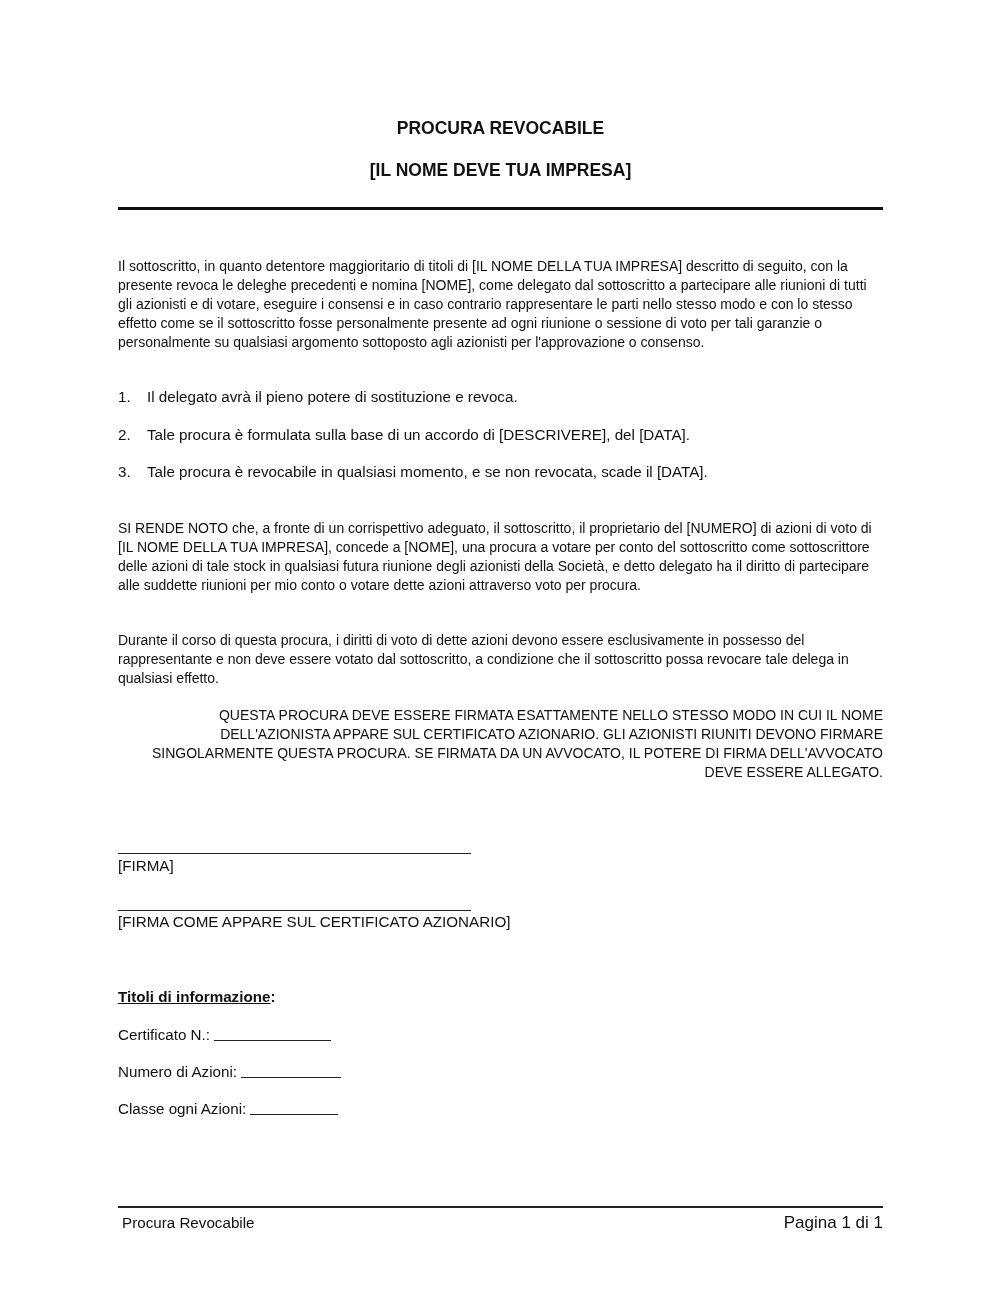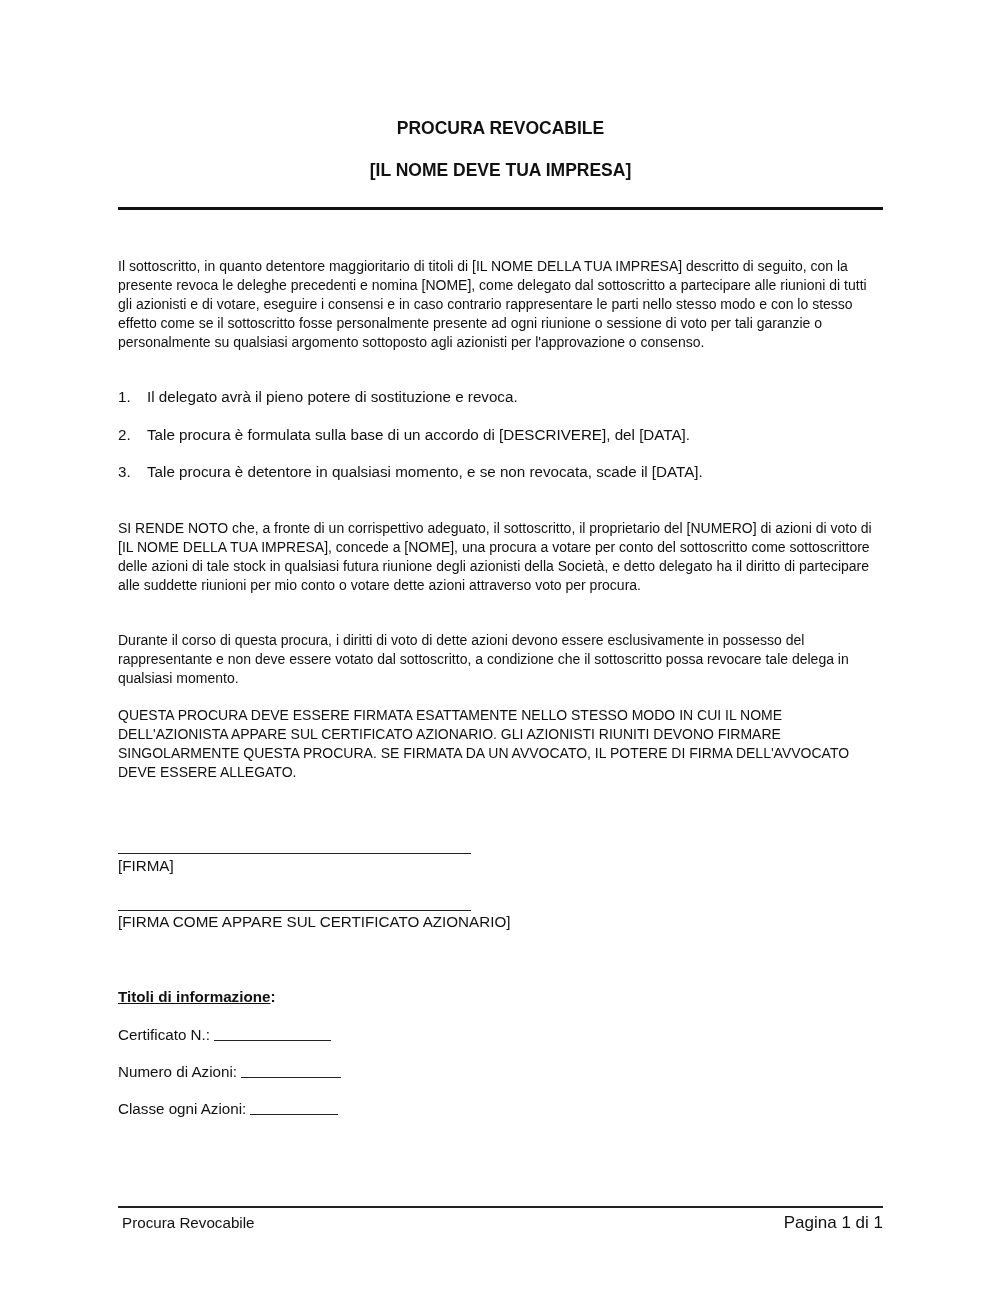--- a/index.html
+++ b/index.html
@@ -65,21 +65,21 @@
     .list-item .txt {
       position: absolute;
       left: 29px;
       white-space: nowrap;
     }
     .li1 { top: 387px; }
     .li2 { top: 425px; }
     .li3 { top: 462px; }
     .p2 { top: 519px; }
     .p3 { top: 631px; }
-    .p4 { top: 706px; }
+    .p4 { top: 706px; text-align: right; }
 
     .sig-line {
       position: absolute;
       left: 0;
       width: 353px;
       height: 1px;
       background: #222222;
     }
     .sig-line-1 { top: 853px; }
     .sig-line-2 { top: 910px; }
@@ -163,25 +163,25 @@
   <div class="list-item li1">
     <span class="num">1.</span>
     <span class="txt">Il delegato avrà il pieno potere di sostituzione e revoca.</span>
   </div>
   <div class="list-item li2">
     <span class="num">2.</span>
     <span class="txt">Tale procura è formulata sulla base di un accordo di [DESCRIVERE], del [DATA].</span>
   </div>
   <div class="list-item li3">
     <span class="num">3.</span>
-    <span class="txt">Tale procura è detentore in qualsiasi momento, e se non revocata, scade il [DATA].</span>
+    <span class="txt">Tale procura è revocabile in qualsiasi momento, e se non revocata, scade il [DATA].</span>
   </div>
 
   <p class="para p2">SI RENDE NOTO che, a fronte di un corrispettivo adeguato, il sottoscritto, il proprietario del [NUMERO] di azioni di voto di [IL NOME DELLA TUA IMPRESA], concede a [NOME], una procura a votare per conto del sottoscritto come sottoscrittore delle azioni di tale stock in qualsiasi futura riunione degli azionisti della Società, e detto delegato ha il diritto di partecipare alle suddette riunioni per mio conto o votare dette azioni attraverso voto per procura.</p>
-  <p class="para p3">Durante il corso di questa procura, i diritti di voto di dette azioni devono essere esclusivamente in possesso del rappresentante e non deve essere votato dal sottoscritto, a condizione che il sottoscritto possa revocare tale delega in qualsiasi momento.</p>
+  <p class="para p3">Durante il corso di questa procura, i diritti di voto di dette azioni devono essere esclusivamente in possesso del rappresentante e non deve essere votato dal sottoscritto, a condizione che il sottoscritto possa revocare tale delega in qualsiasi effetto.</p>
   <p class="para p4">QUESTA PROCURA DEVE ESSERE FIRMATA ESATTAMENTE NELLO STESSO MODO IN CUI IL NOME DELL'AZIONISTA APPARE SUL CERTIFICATO AZIONARIO.  GLI AZIONISTI RIUNITI DEVONO FIRMARE SINGOLARMENTE QUESTA PROCURA. SE FIRMATA DA UN AVVOCATO, IL POTERE DI FIRMA DELL'AVVOCATO DEVE ESSERE ALLEGATO.</p>
 
   <div class="sig-line sig-line-1"></div>
   <div class="sig-label sig-label-1">[FIRMA]</div>
 
   <div class="sig-line sig-line-2"></div>
   <div class="sig-label sig-label-2">[FIRMA COME APPARE SUL CERTIFICATO AZIONARIO]</div>
 
   <div class="info-heading">
     <span class="u">Titoli di informazione</span><span>:</span>

